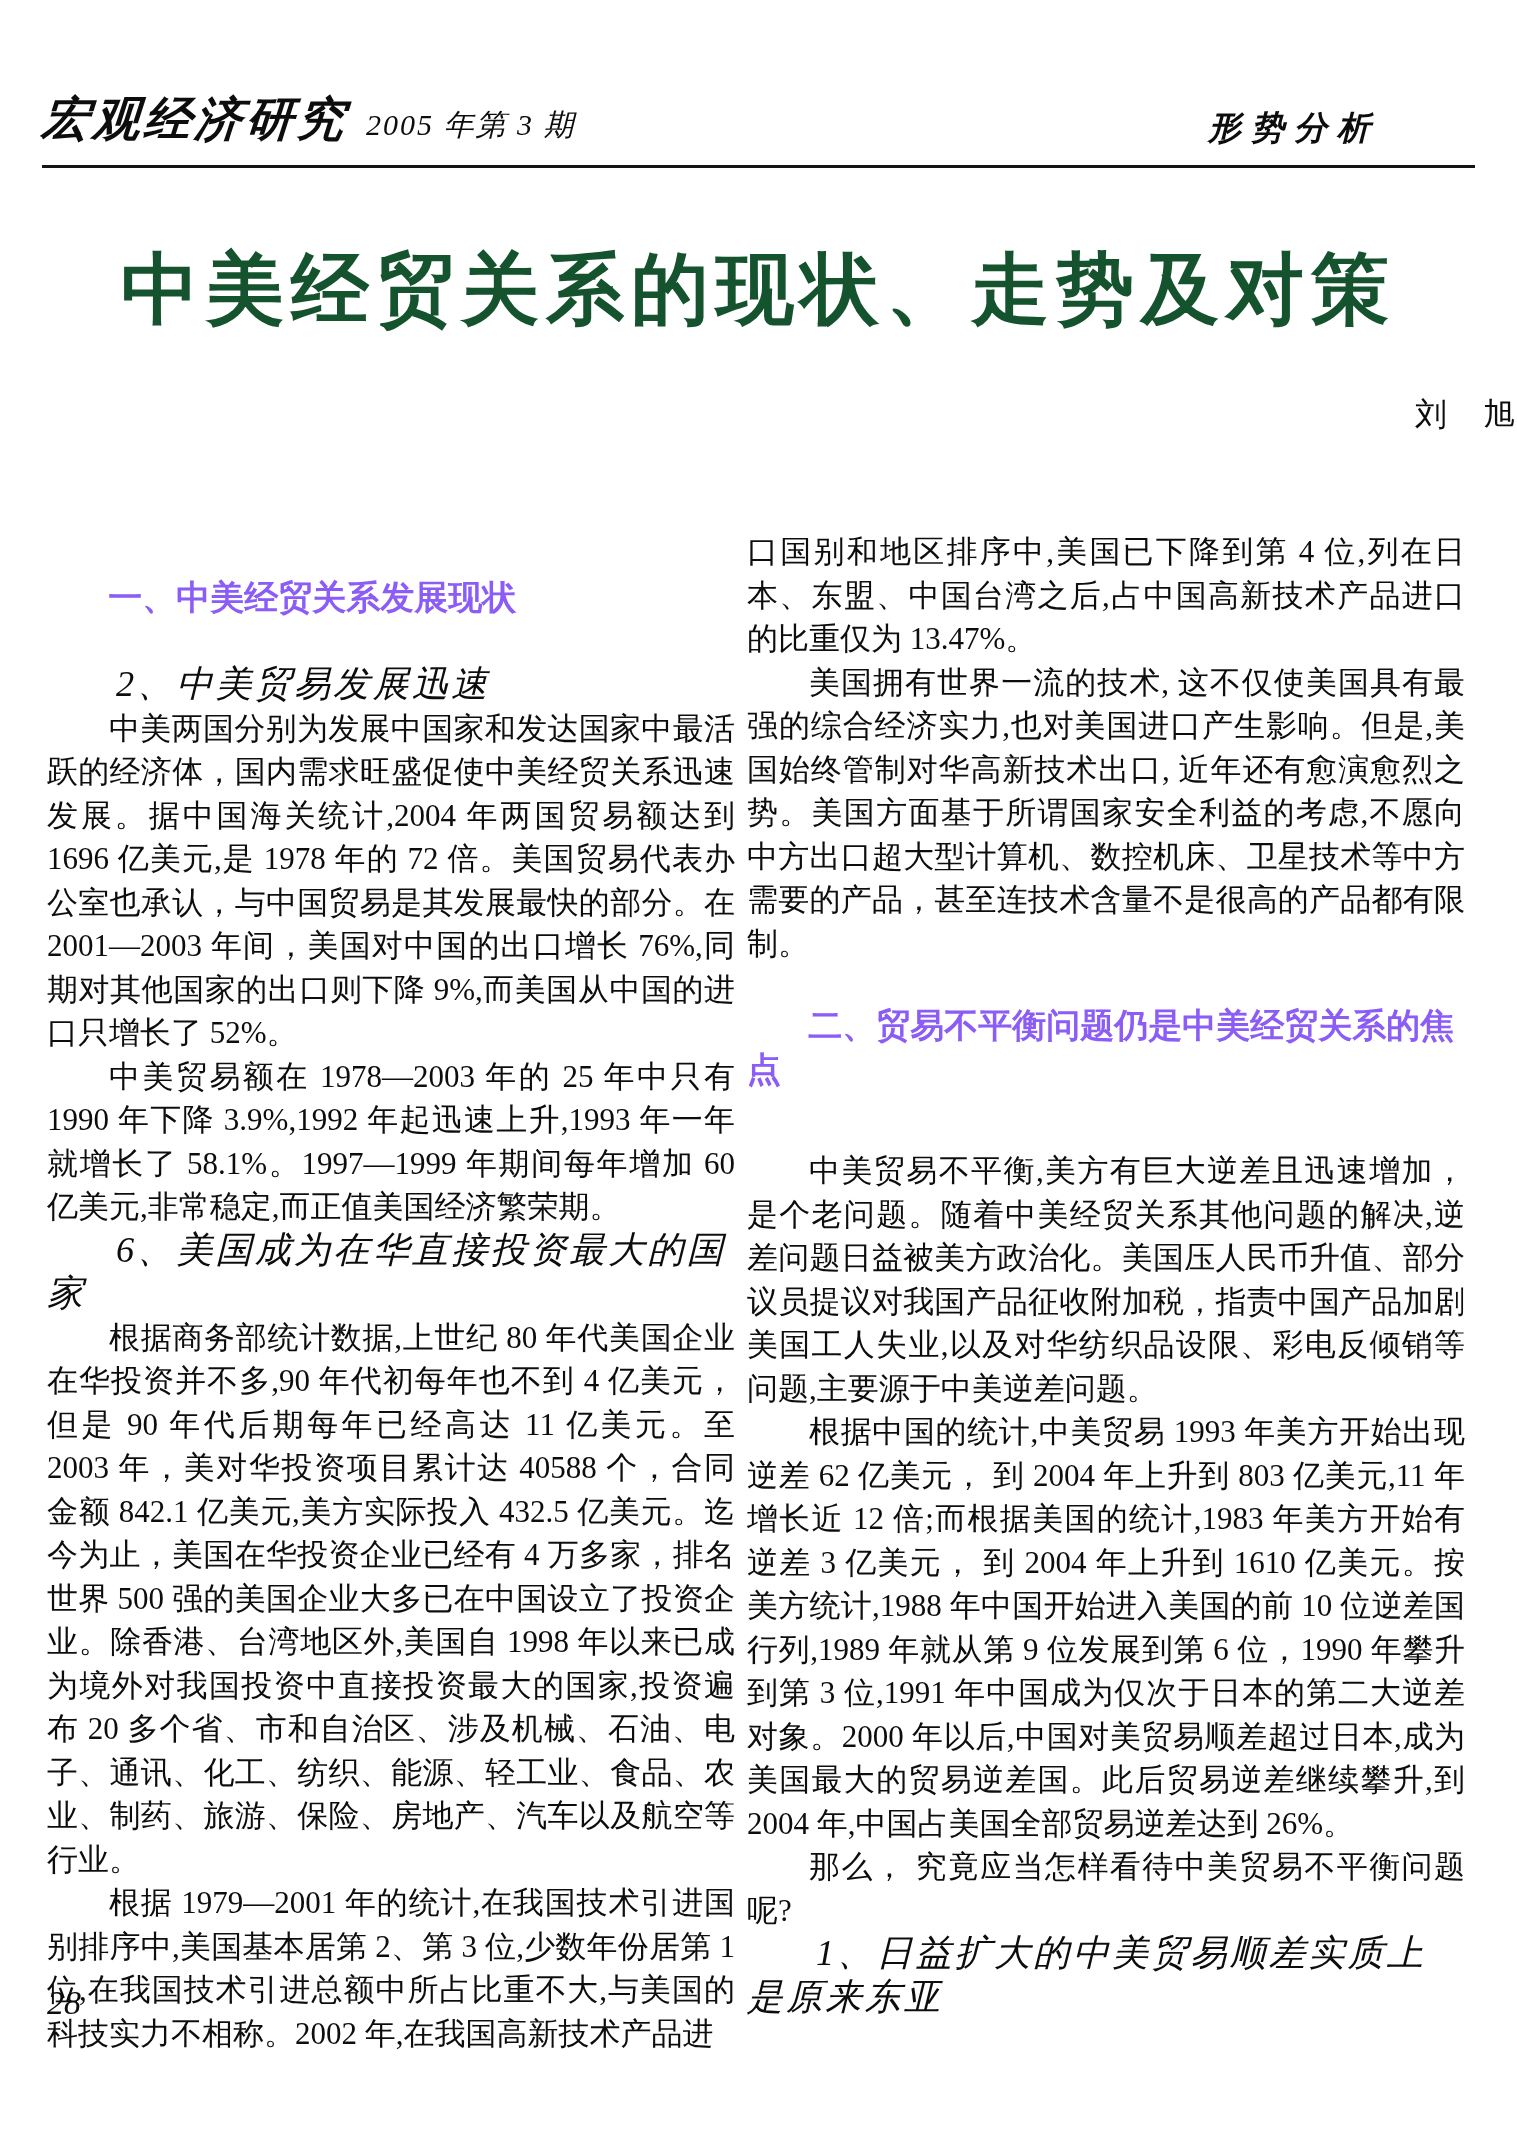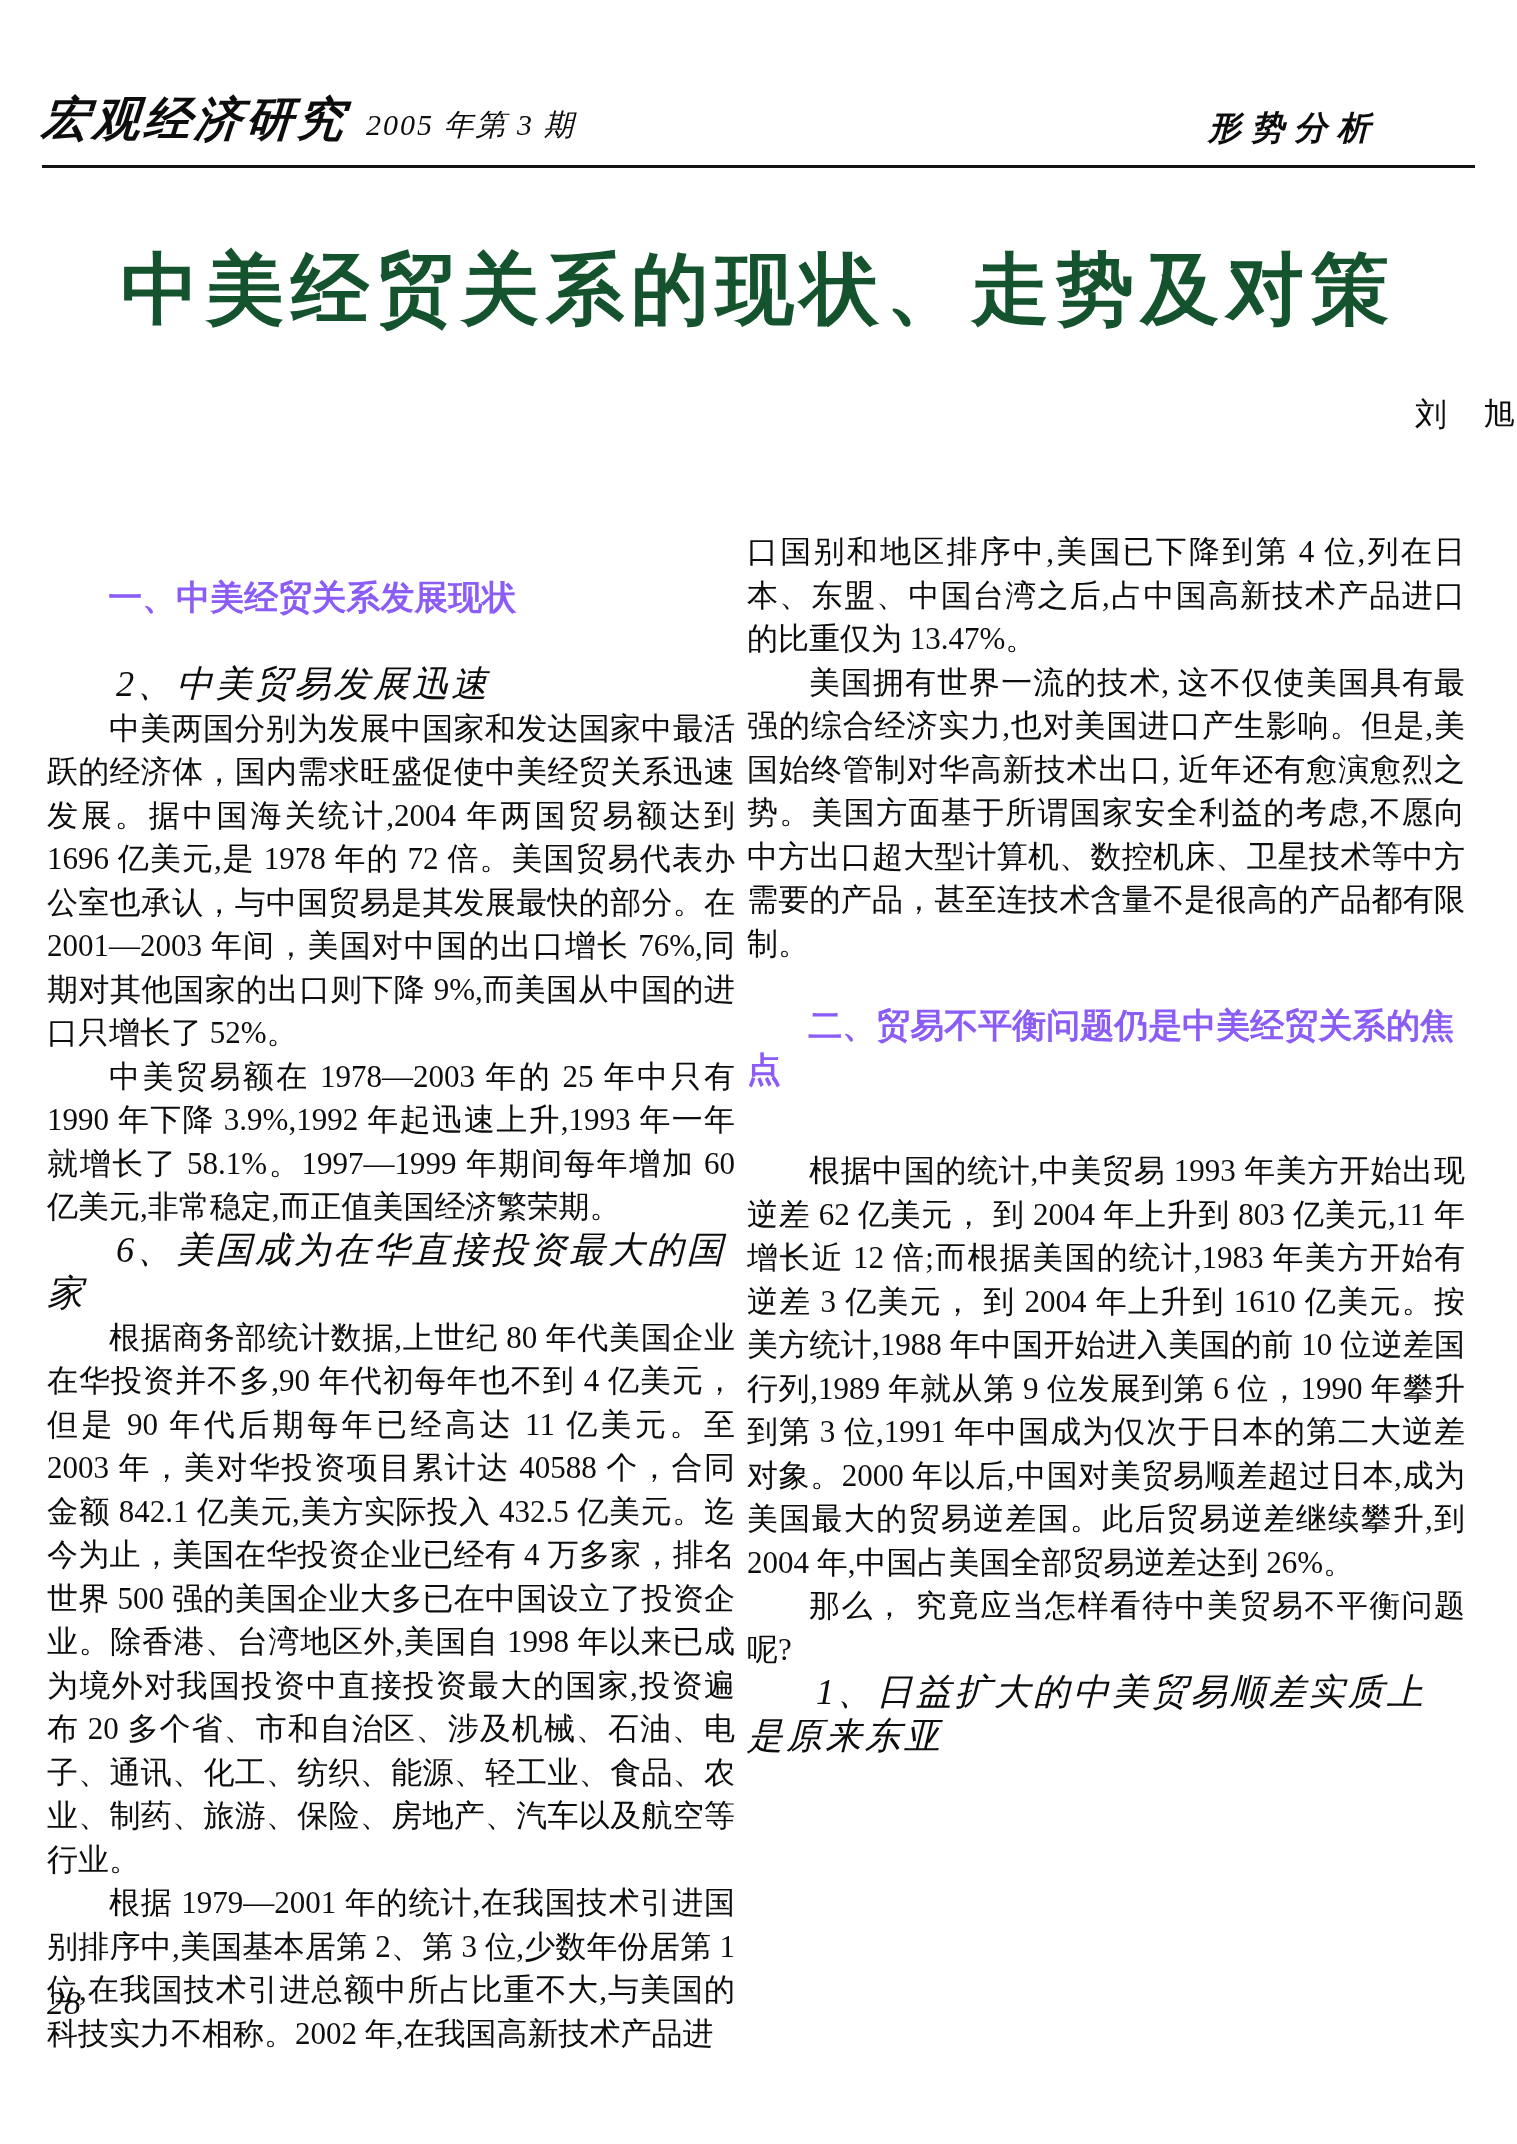--- a/index.html
+++ b/index.html
@@ -94,19 +94,20 @@
     <p>中美两国分别为发展中国家和发达国家中最活跃的经济体，国内需求旺盛促使中美经贸关系迅速发展。据中国海关统计,2004 年两国贸易额达到 1696 亿美元,是 1978 年的 72 倍。美国贸易代表办公室也承认，与中国贸易是其发展最快的部分。在 2001—2003 年间，美国对中国的出口增长 76%,同期对其他国家的出口则下降 9%,而美国从中国的进口只增长了 52%。</p>
     <p>中美贸易额在 1978—2003 年的 25 年中只有 1990 年下降 3.9%,1992 年起迅速上升,1993 年一年就增长了 58.1%。1997—1999 年期间每年增加 60 亿美元,非常稳定,而正值美国经济繁荣期。</p>
     <h3 class="sub-heading">6、美国成为在华直接投资最大的国家</h3>
     <p>根据商务部统计数据,上世纪 80 年代美国企业在华投资并不多,90 年代初每年也不到 4 亿美元，但是 90 年代后期每年已经高达 11 亿美元。至 2003 年，美对华投资项目累计达 40588 个，合同金额 842.1 亿美元,美方实际投入 432.5 亿美元。迄今为止，美国在华投资企业已经有 4 万多家，排名世界 500 强的美国企业大多已在中国设立了投资企业。除香港、台湾地区外,美国自 1998 年以来已成为境外对我国投资中直接投资最大的国家,投资遍布 20 多个省、市和自治区、涉及机械、石油、电子、通讯、化工、纺织、能源、轻工业、食品、农业、制药、旅游、保险、房地产、汽车以及航空等行业。</p>
     <p>根据 1979—2001 年的统计,在我国技术引进国别排序中,美国基本居第 2、第 3 位,少数年份居第 1 位,在我国技术引进总额中所占比重不大,与美国的科技实力不相称。2002 年,在我国高新技术产品进</p>
   </div>
   <div class="col col-right">
     <p class="continuation">口国别和地区排序中,美国已下降到第 4 位,列在日本、东盟、中国台湾之后,占中国高新技术产品进口的比重仅为 13.47%。</p>
     <p>美国拥有世界一流的技术, 这不仅使美国具有最强的综合经济实力,也对美国进口产生影响。但是,美国始终管制对华高新技术出口, 近年还有愈演愈烈之势。美国方面基于所谓国家安全利益的考虑,不愿向中方出口超大型计算机、数控机床、卫星技术等中方需要的产品，甚至连技术含量不是很高的产品都有限制。</p>
     <h2 class="section-heading">二、贸易不平衡问题仍是中美经贸关系的焦点</h2>
+    <p>中美贸易不平衡,美方有巨大逆差且迅速增加，是个老问题。随着中美经贸关系其他问题的解决,逆差问题日益被美方政治化。美国压人民币升值、部分议员提议对我国产品征收附加税，指责中国产品加剧美国工人失业,以及对华纺织品设限、彩电反倾销等问题,主要源于中美逆差问题。</p>
     <p>根据中国的统计,中美贸易 1993 年美方开始出现逆差 62 亿美元， 到 2004 年上升到 803 亿美元,11 年增长近 12 倍;而根据美国的统计,1983 年美方开始有逆差 3 亿美元， 到 2004 年上升到 1610 亿美元。按美方统计,1988 年中国开始进入美国的前 10 位逆差国行列,1989 年就从第 9 位发展到第 6 位，1990 年攀升到第 3 位,1991 年中国成为仅次于日本的第二大逆差对象。2000 年以后,中国对美贸易顺差超过日本,成为美国最大的贸易逆差国。此后贸易逆差继续攀升,到 2004 年,中国占美国全部贸易逆差达到 26%。</p>
     <p>那么， 究竟应当怎样看待中美贸易不平衡问题呢?</p>
     <h3 class="sub-heading">1、日益扩大的中美贸易顺差实质上是原来东亚</h3>
   </div>
 </section>
 
 <div class="page-number">28</div>
 
 </body></html>

